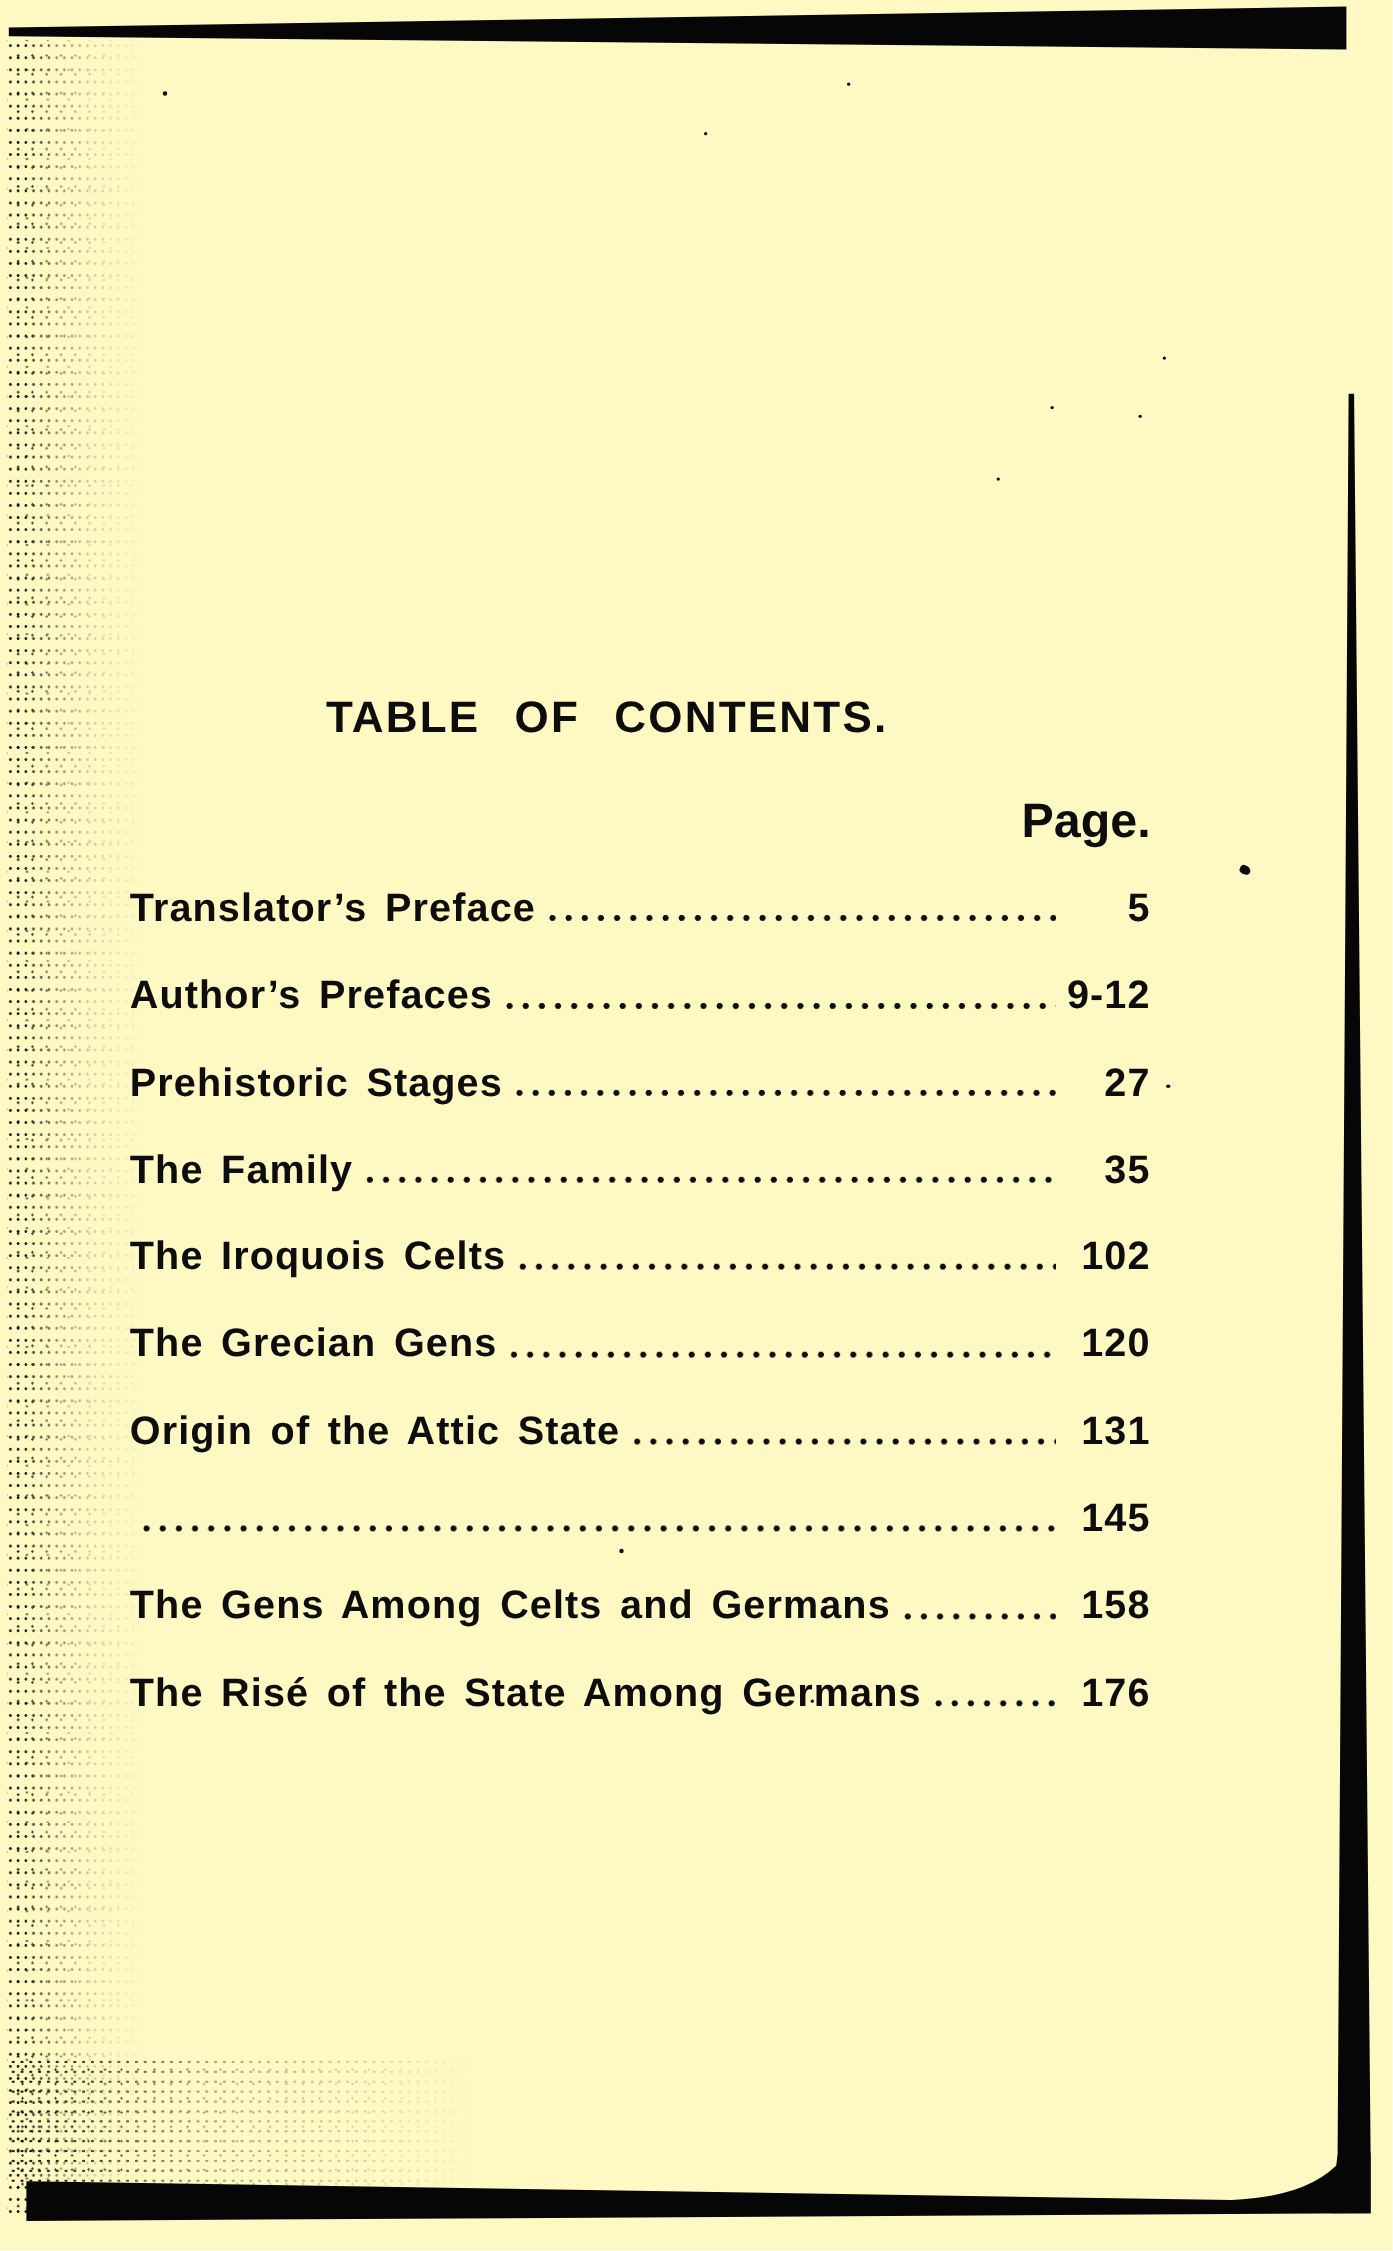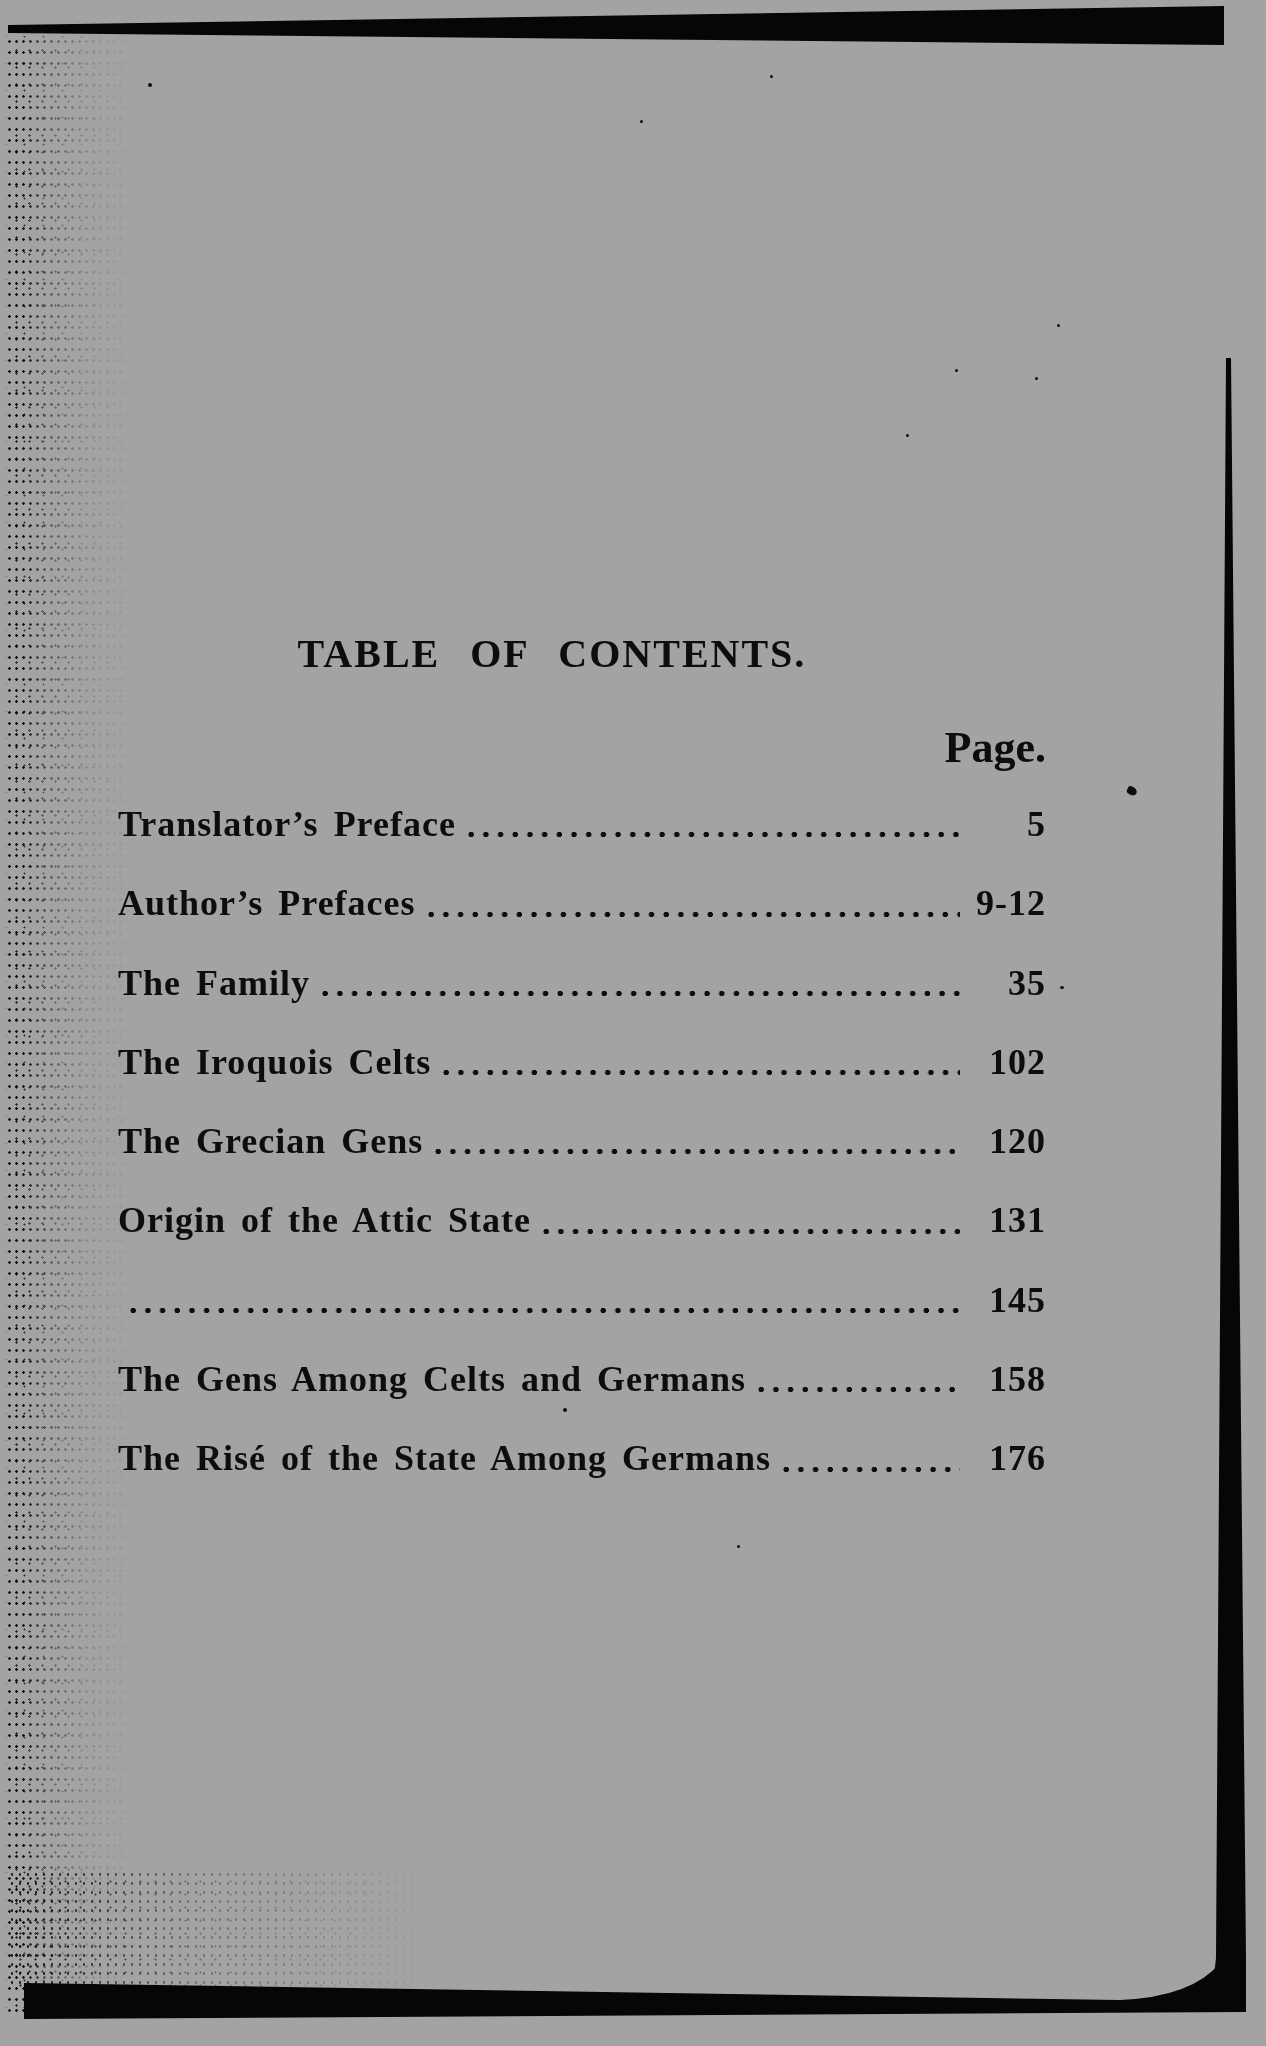--- a/index.html
+++ b/index.html
@@ -1,21 +1,21 @@
 <!DOCTYPE html>
 <html><head>
 <meta charset="utf-8">
 <style>
   html,body{margin:0;padding:0;background:#ffffff;}
   .page{
     position:relative;
     width:1266px;height:2046px;
-    background:#a3a3a3;
+    background:#fef9c3;
     overflow:hidden;
-    font-family:Liberation Serif, serif;
+    font-family:Liberation Sans, sans-serif;
     color:#0d0d0d;
   }
   
   .scan-borders{position:absolute;left:0;top:0;width:1266px;height:2046px;pointer-events:none;}
   
   .noise-left{
     position:absolute;left:6px;top:36px;bottom:30px;width:132px;
     background-image:
       radial-gradient(circle, rgba(8,8,8,.95) 1.1px, transparent 1.5px),
       radial-gradient(circle, rgba(8,8,8,.85) .9px, transparent 1.3px),
@@ -93,20 +93,25 @@
       <span class="toc-label">Translator’s Preface</span>
       <span class="leader"></span>
       <span class="page-num">5</span>
     </div>
     <div class="toc-row">
       <span class="toc-label">Author’s Prefaces</span>
       <span class="leader"></span>
       <span class="page-num">9-12</span>
     </div>
     <div class="toc-row">
+      <span class="toc-label">Prehistoric Stages</span>
+      <span class="leader"></span>
+      <span class="page-num">27</span>
+    </div>
+    <div class="toc-row">
       <span class="toc-label">The Family</span>
       <span class="leader"></span>
       <span class="page-num">35</span>
     </div>
     <div class="toc-row">
       <span class="toc-label">The Iroquois Celts</span>
       <span class="leader"></span>
       <span class="page-num">102</span>
     </div>
     <div class="toc-row">

